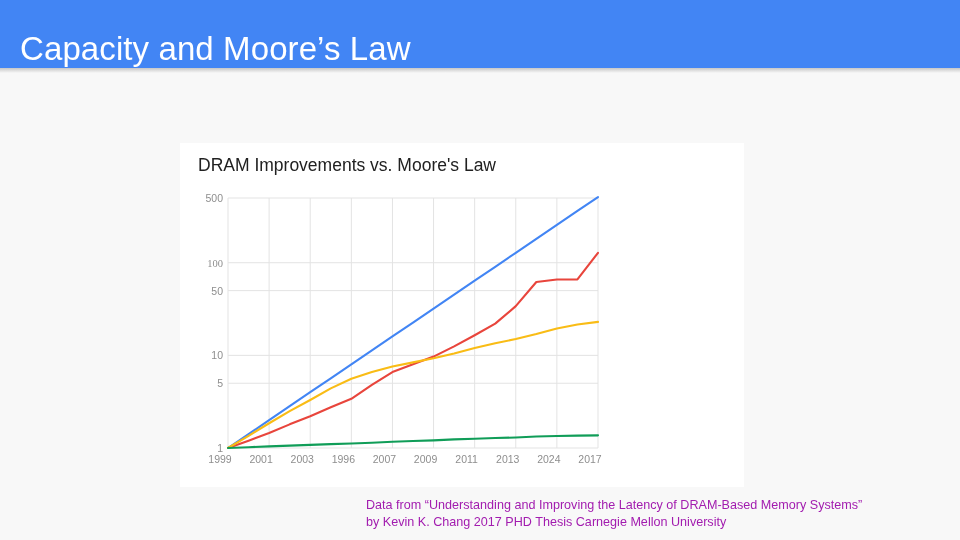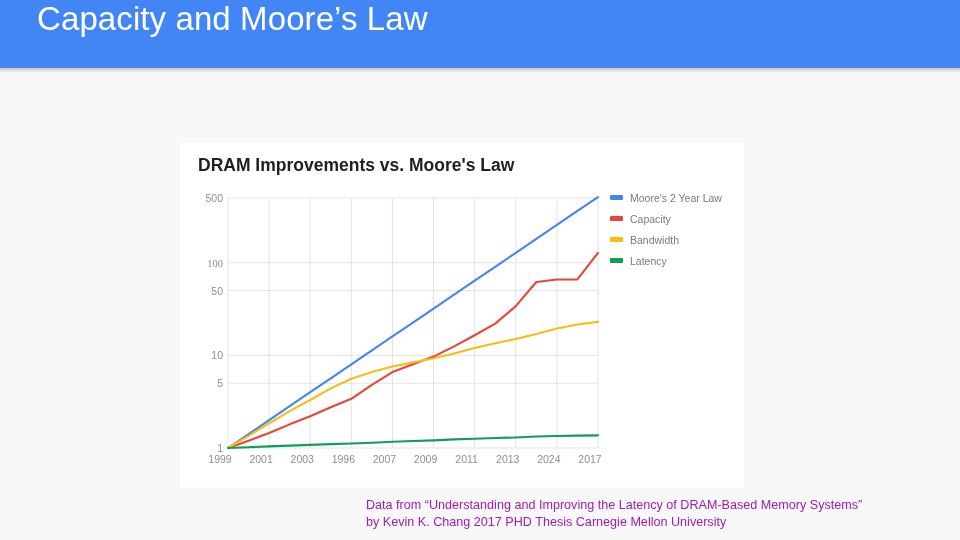--- a/index.html
+++ b/index.html
@@ -17,22 +17,21 @@
 
   
   .slide-header {
     position: absolute;
     left: 0; top: 0;
     width: 960px;
     height: 68px;
     background: #4285f4;
     box-sizing: border-box;
     display: flex;
-    align-items: flex-start;
-    padding-left: 17px;
+    align-items: flex-end;
   }
   .slide-header-shadow {
     position: absolute;
     left: 0; top: 68px;
     width: 960px;
     height: 5px;
     background: linear-gradient(to bottom, rgba(0,0,0,0.20), rgba(0,0,0,0.0));
   }
   .slide-title {
     color: #ffffff;
@@ -51,21 +50,21 @@
     width: 564px;
     height: 344px;
     background: #ffffff;
   }
   .chart-title {
     position: absolute;
     left: 18px;
     top: 12px;
     font-size: 17.5px;
     color: #212121;
-    font-weight: 700;
+    font-weight: 400;
     white-space: nowrap;
   }
 
   
   .plot {
     position: absolute;
     left: 48px;
     top: 55px;
     width: 370px;
     height: 250px;
@@ -204,36 +203,18 @@
       <div class="xtick" style="left: 82.2222px;">2003</div>
       <div class="xtick" style="left: 123.333px;">1996</div>
       <div class="xtick" style="left: 164.444px;">2007</div>
       <div class="xtick" style="left: 205.556px;">2009</div>
       <div class="xtick" style="left: 246.667px;">2011</div>
       <div class="xtick" style="left: 287.778px;">2013</div>
       <div class="xtick" style="left: 328.889px;">2024</div>
       <div class="xtick" style="left: 370px;">2017</div>
     </div>
 
-  <div class="legend">
-      <div class="legend-item">
-        <span class="legend-swatch" style="background: rgb(66, 133, 244);"></span>
-        <span class="legend-label">Moore's 2 Year Law</span>
-      </div>
-      <div class="legend-item">
-        <span class="legend-swatch" style="background: rgb(232, 69, 60);"></span>
-        <span class="legend-label">Capacity</span>
-      </div>
-      <div class="legend-item">
-        <span class="legend-swatch" style="background: rgb(249, 188, 21);"></span>
-        <span class="legend-label">Bandwidth</span>
-      </div>
-      <div class="legend-item">
-        <span class="legend-swatch" style="background: rgb(16, 157, 88);"></span>
-        <span class="legend-label">Latency</span>
-      </div>
-    </div>
 </div>
 
 <div class="caption">
   <span class="caption-line">Data from “Understanding and Improving the Latency of DRAM-Based Memory Systems”</span>
   <span class="caption-line">by Kevin K. Chang 2017 PHD Thesis Carnegie Mellon University</span>
 </div>
 
 </body></html>

